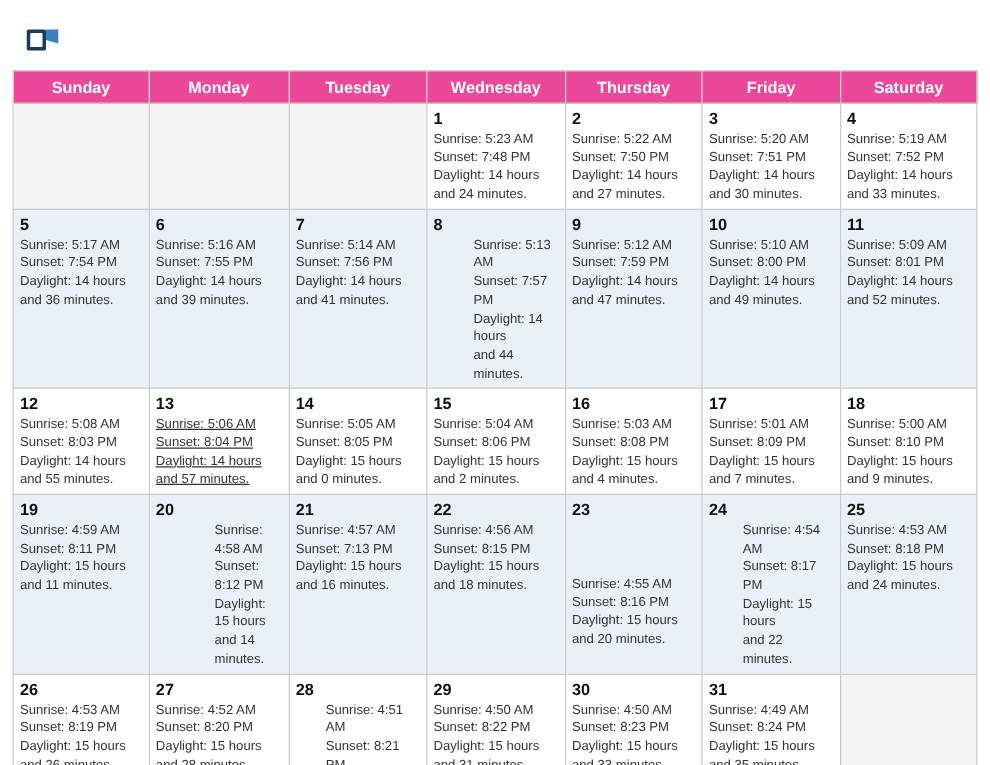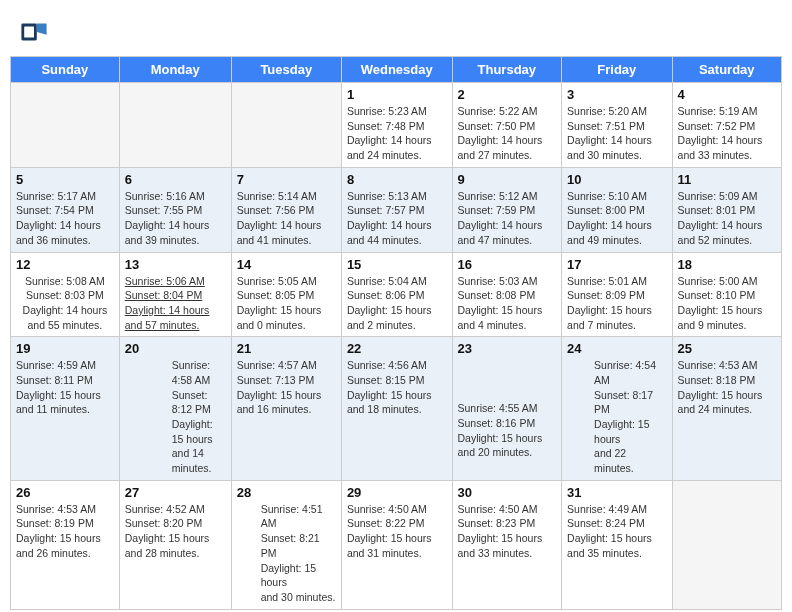--- a/index.html
+++ b/index.html
@@ -45,21 +45,21 @@
     .subtitle {
       font-size: 15px;
       color: #333;
     }
     .calendar {
       width: 100%;
       border-collapse: collapse;
       margin-top: 6px;
     }
     .calendar th {
-      background-color: #3b82f6;
+      background-color: #ec4899;
       color: #fff;
       text-align: center;
       font-size: 13px;
       padding: 5px 4px;
       border: 1px solid #ccc;
     }
     .calendar td {
       border: 1px solid #ccc;
       vertical-align: top;
       padding: 4px 5px;
@@ -172,21 +172,21 @@
         </td>
         <td>
           <div class="day-num">7</div>
           <div class="day-info" style="white-space: pre-line;">Sunrise: 5:14 AM
 Sunset: 7:56 PM
 Daylight: 14 hours
 and 41 minutes.</div>
         </td>
         <td>
           <div class="day-num">8</div>
-          <div class="day-info" style="white-space: pre-line;">Sunrise: 5:13 AM
+          <div class="day-info" style="white-space: pre-line; margin-left: 32px;">Sunrise: 5:13 AM
 Sunset: 7:57 PM
 Daylight: 14 hours
 and 44 minutes.</div>
         </td>
         <td>
           <div class="day-num">9</div>
           <div class="day-info" style="white-space: pre-line;">Sunrise: 5:12 AM
 Sunset: 7:59 PM
 Daylight: 14 hours
 and 47 minutes.</div>
@@ -202,21 +202,21 @@
           <div class="day-num">11</div>
           <div class="day-info" style="white-space: pre-line;">Sunrise: 5:09 AM
 Sunset: 8:01 PM
 Daylight: 14 hours
 and 52 minutes.</div>
         </td>
       </tr>
       <tr>
         <td>
           <div class="day-num">12</div>
-          <div class="day-info" style="white-space: pre-line; text-align: center;">Sunrise: 5:08 AM
+          <div class="day-info" style="white-space: pre-line;">Sunrise: 5:08 AM
 Sunset: 8:03 PM
 Daylight: 14 hours
 and 55 minutes.</div>
         </td>
         <td>
           <div class="day-num">13</div>
           <div class="day-info" style="white-space: pre-line; text-decoration: underline;">Sunrise: 5:06 AM
 Sunset: 8:04 PM
 Daylight: 14 hours
 and 57 minutes.</div>

